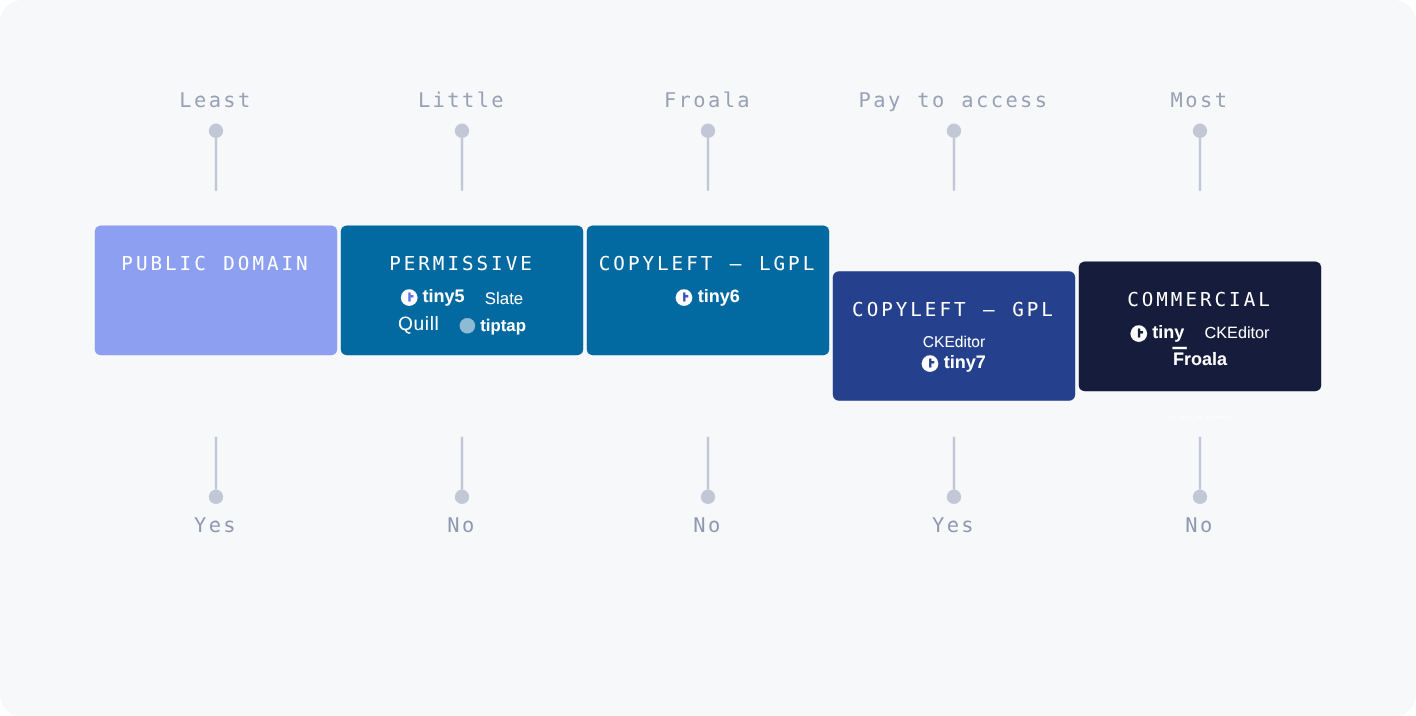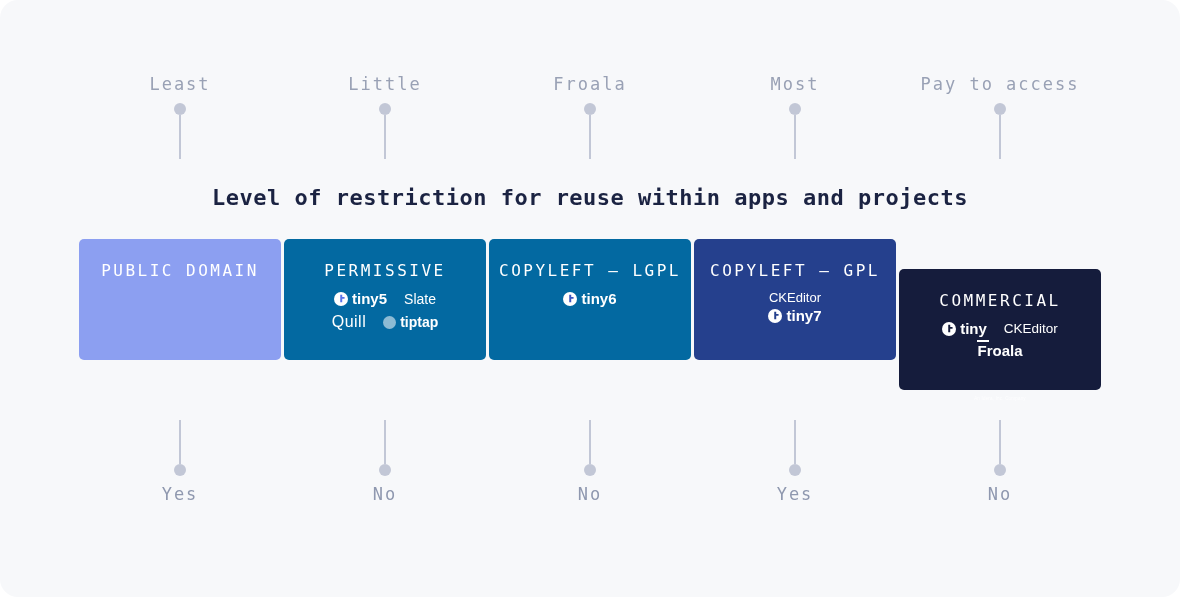--- a/index.html
+++ b/index.html
@@ -61,21 +61,21 @@
     color: #1b2342;
     line-height: 24px;
   }
   .title-restriction { margin-top: 27px; }
   .title-share { margin-top: 32px; }
 
   
   .cards-row { margin-top: 29px; }
   .card {
     width: 202px;
-    height: 121px;
+    height: 108px;
     border-radius: 5px;
     box-sizing: border-box;
     padding-top: 22px;
     display: flex;
     flex-direction: column;
     align-items: center;
     color: #ffffff;
   }
   .card-title {
     font-size: 16px;
@@ -161,32 +161,31 @@
       <span class="pin-label">Little</span>
       <span class="pin-dot"></span>
       <span class="pin-stick"></span>
     </div>
     <div class="col">
       <span class="pin-label">Froala</span>
       <span class="pin-dot"></span>
       <span class="pin-stick"></span>
     </div>
     <div class="col">
+      <span class="pin-label">Pay to access</span>
+      <span class="pin-dot"></span>
+      <span class="pin-stick"></span>
+    </div>
+    <div class="col">
       <span class="pin-label">Most</span>
       <span class="pin-dot"></span>
       <span class="pin-stick"></span>
     </div>
-    <div class="col">
-      <span class="pin-label">Pay to access</span>
-      <span class="pin-dot"></span>
-      <span class="pin-stick"></span>
-    </div>
   </div>
 
-  <div class="section-title title-restriction">Level of restriction for reuse within apps and projects</div>
 
   <div class="grid5 cards-row">
 
     <div class="card" style="background-color: rgb(140, 159, 241); --card-color: #8c9ff1;">
       <div class="card-title">PUBLIC DOMAIN</div>
     </div>
 
     <div class="card" style="background-color: #0369a1; --card-color: #5a73e9;">
       <div class="card-title">PERMISSIVE</div>
       <div class="logos">
@@ -220,21 +219,21 @@
                 <svg width="9" height="9" viewBox="0 0 10 10">
                   <path d="M3.6 0.8 h2.2 v2.4 h2.6 v2.2 H5.8 v3.8 H3.6 v-3.8 z" fill="currentColor"></path>
                 </svg>
               </span>
             <span class="tiny-text">tiny6</span>
           </span>
         </div>
       </div>
     </div>
 
-    <div class="card" style="background-color: rgb(37, 64, 141); --card-color: #25408d;">
+    <div class="card" style="background-color: rgb(37, 64, 141); margin-top: 38px; --card-color: #25408d;">
       <div class="card-title">COPYLEFT — GPL</div>
       <div class="logos tight-gap">
         <div class="logo-row">
           <span class="ck-text gpl-ck">CKEditor</span>
         </div>
         <div class="logo-row">
           <span class="brand">
             <span class="tiny-icon">
                 <svg width="9" height="9" viewBox="0 0 10 10">
                   <path d="M3.6 0.8 h2.2 v2.4 h2.6 v2.2 H5.8 v3.8 H3.6 v-3.8 z" fill="currentColor"></path>

